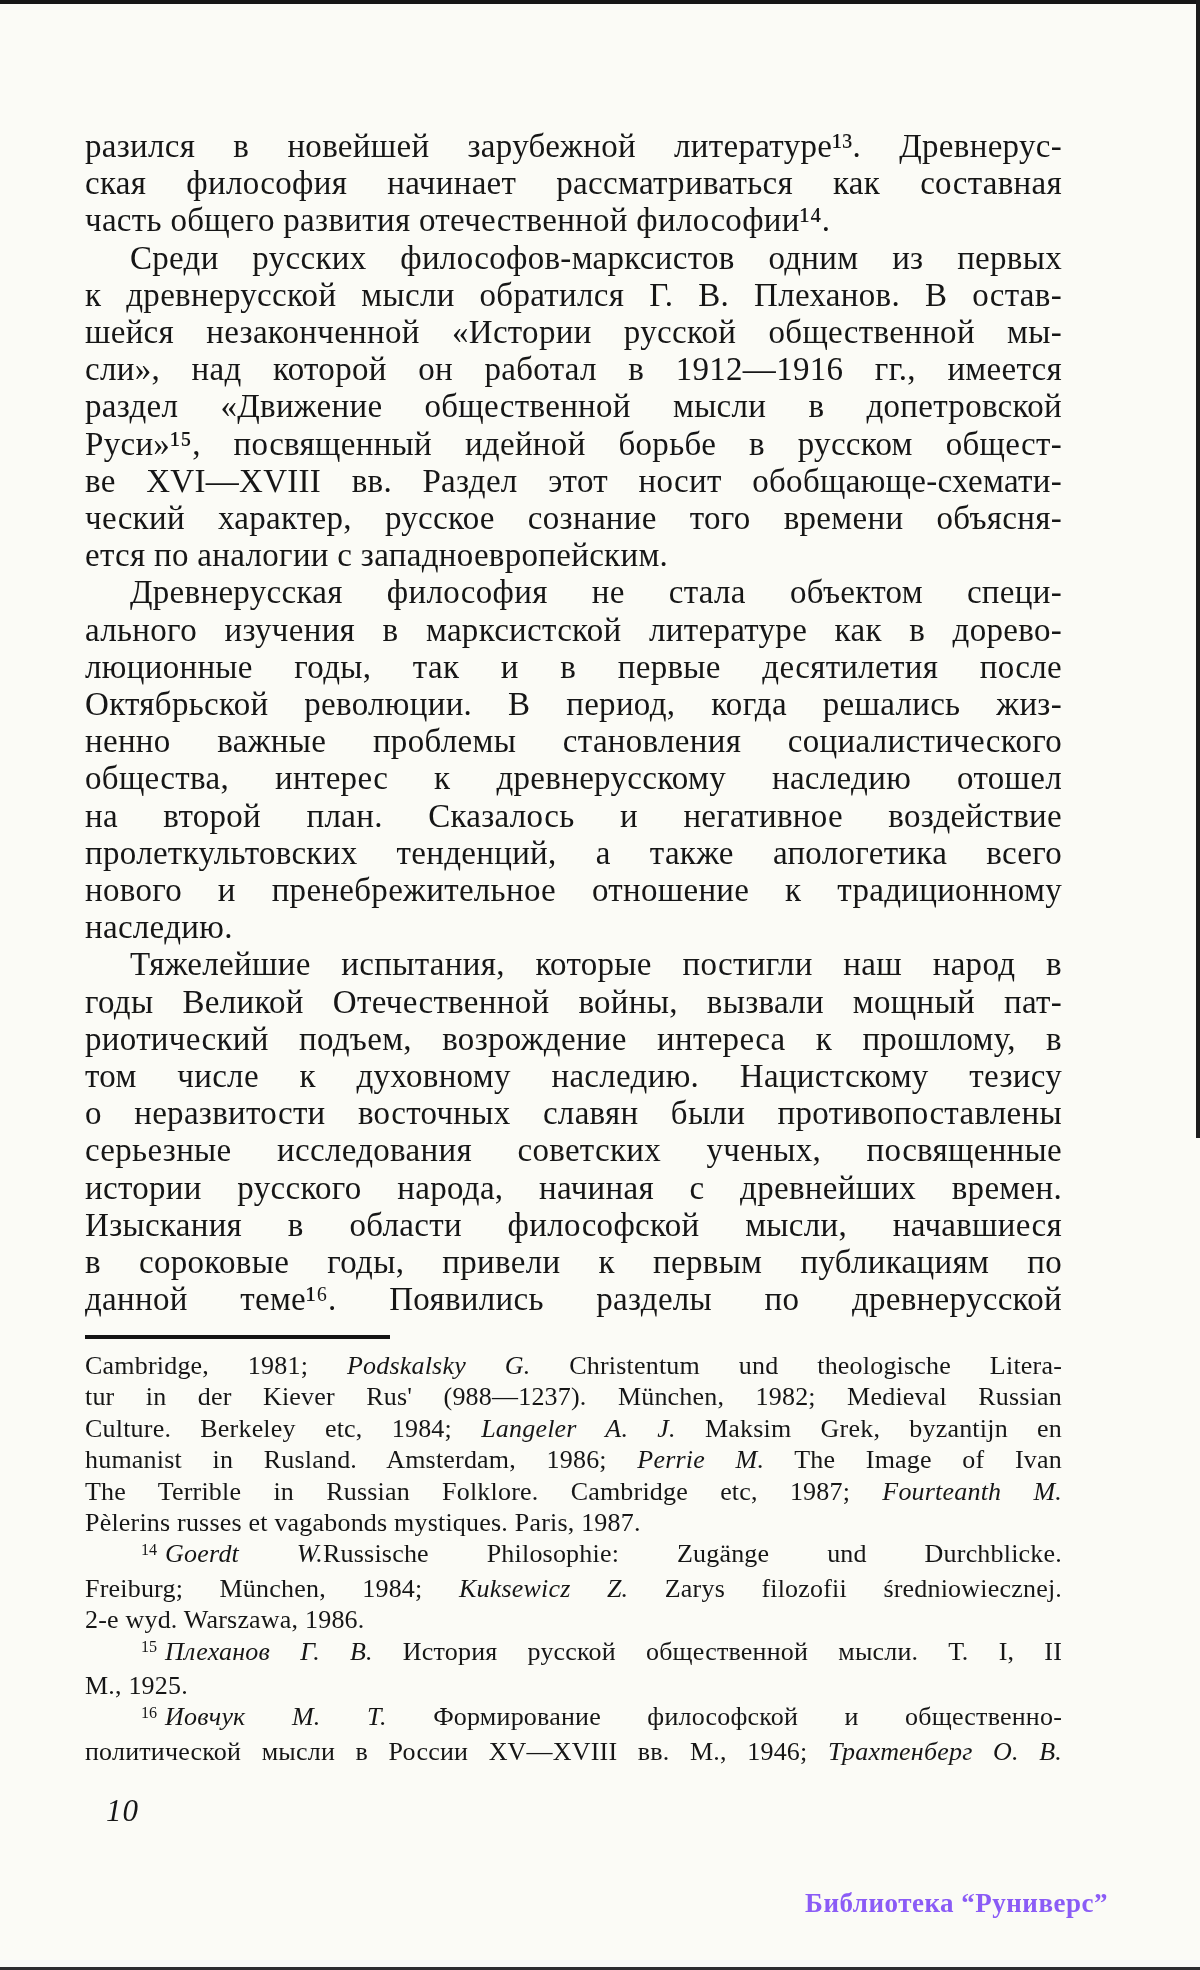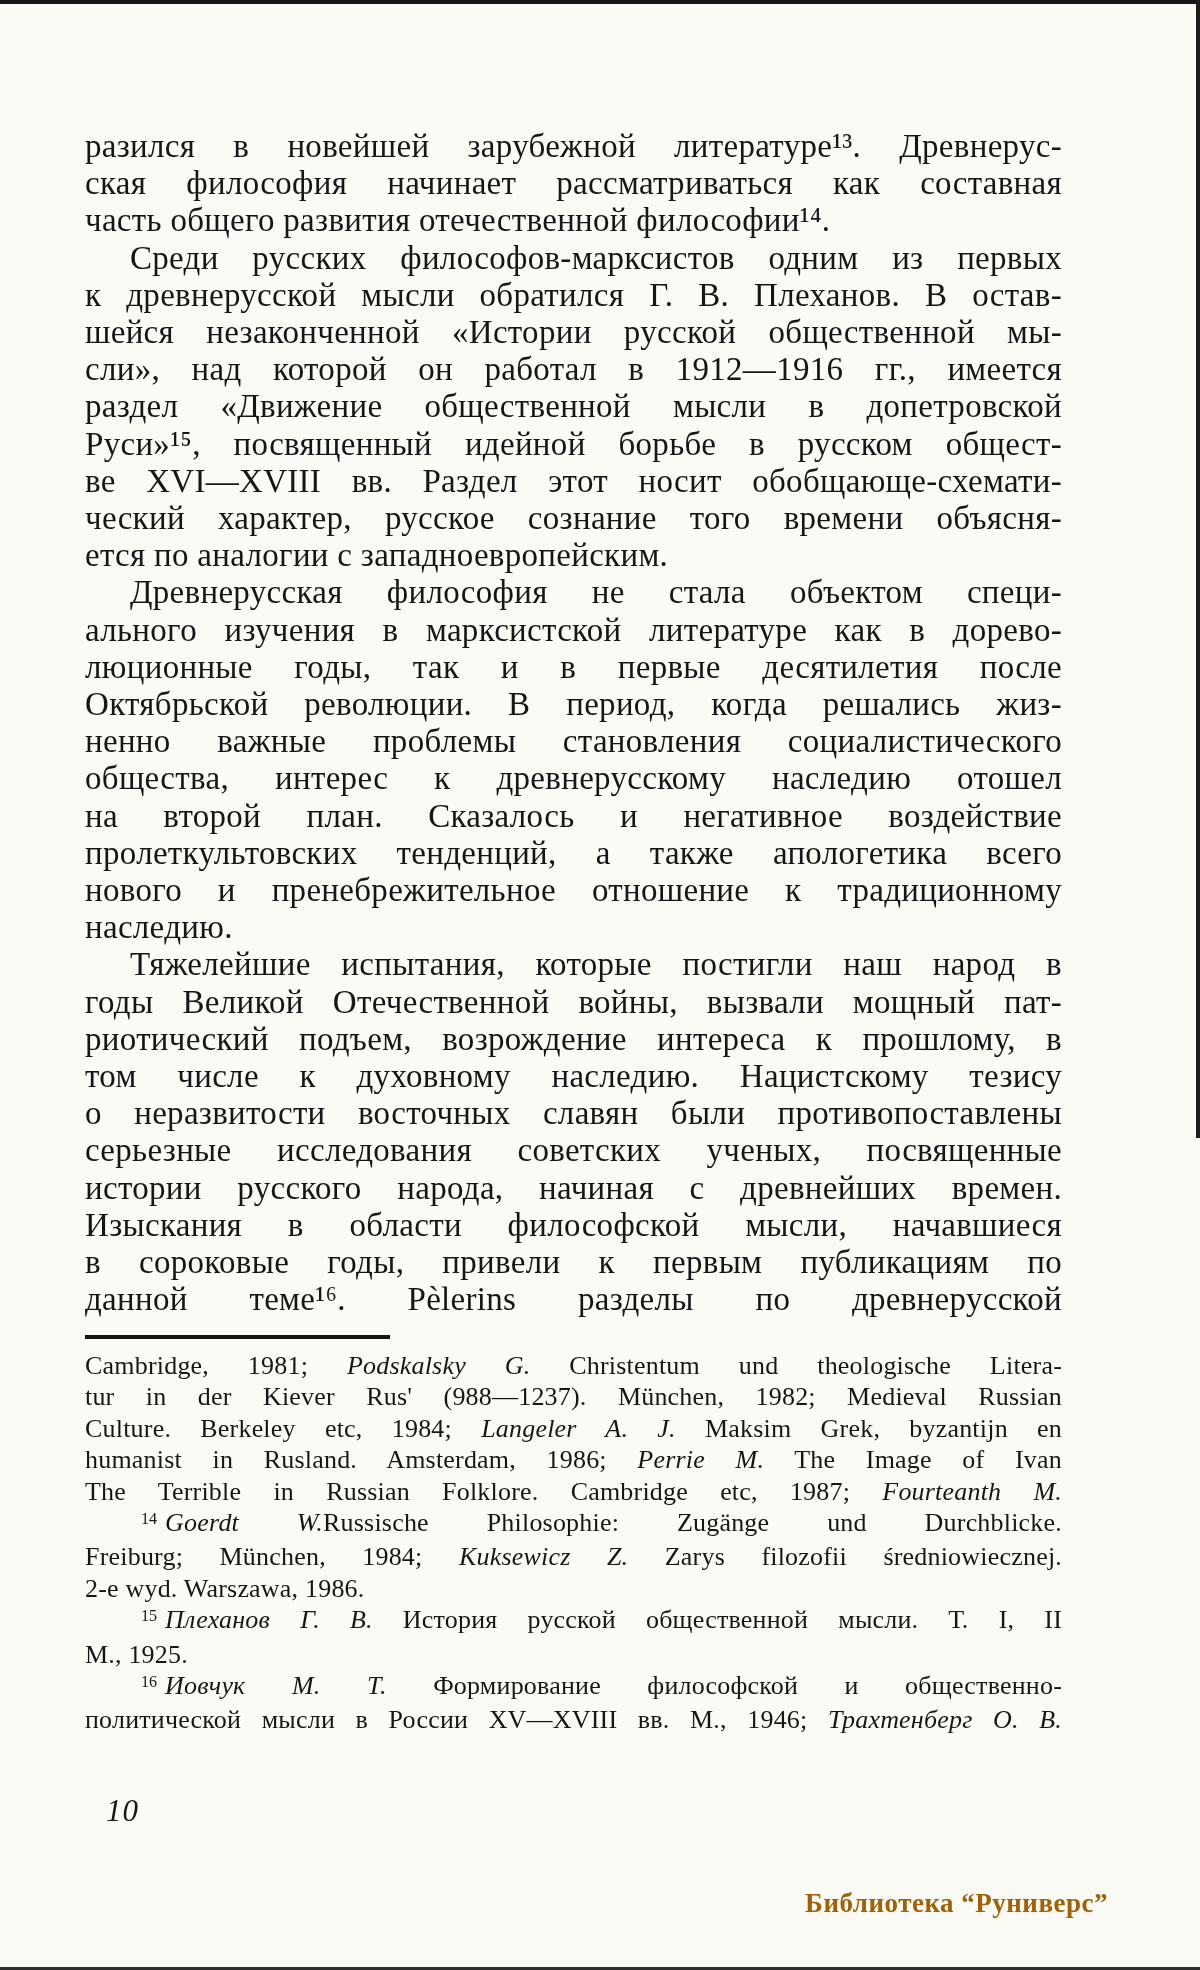--- a/index.html
+++ b/index.html
@@ -41,21 +41,21 @@
     margin-right:8px;letter-spacing:0;
   }
   .fline i{font-style:italic;}
 
   .page-number{
     position:absolute;left:106px;top:1793px;
     font-size:31px;letter-spacing:1px;font-style:italic;
   }
   .watermark{
     position:absolute;right:92px;top:1888px;
-    font-size:27px;font-weight:bold;color:#a16207;letter-spacing:0.5px;
+    font-size:27px;font-weight:bold;color:#8b5cf6;letter-spacing:0.5px;
   }
 </style>
 </head>
 <body>
 
 <div class="page">
   <div class="edge-top"></div>
   <div class="edge-right"></div>
   <div class="edge-bottom"></div>
 
@@ -84,31 +84,32 @@
       <div class="tline noj">наследию.</div>
       <div class="tline ind">Тяжелейшие испытания, которые постигли наш народ в</div>
       <div class="tline">годы Великой Отечественной войны, вызвали мощный пат-</div>
       <div class="tline">риотический подъем, возрождение интереса к прошлому, в</div>
       <div class="tline">том числе к духовному наследию. Нацистскому тезису</div>
       <div class="tline">о неразвитости восточных славян были противопоставлены</div>
       <div class="tline">серьезные исследования советских ученых, посвященные</div>
       <div class="tline">истории русского народа, начиная с древнейших времен.</div>
       <div class="tline">Изыскания в области философской мысли, начавшиеся</div>
       <div class="tline">в сороковые годы, привели к первым публикациям по</div>
-      <div class="tline">данной теме¹⁶. Pèlerins разделы по древнерусской</div>
+      <div class="tline">данной теме¹⁶. Появились разделы по древнерусской</div>
     </div>
 
   <div class="fn-separator"></div>
 
   <div class="footnotes">
       <div class="fline"><span>Cambridge, 1981; </span><i>Podskalsky G.</i><span> Christentum und theologische Litera-</span></div>
       <div class="fline"><span>tur in der Kiever Rus' (988—1237). München, 1982; Medieval Russian</span></div>
       <div class="fline"><span>Culture. Berkeley etc, 1984; </span><i>Langeler A. J.</i><span> Maksim Grek, byzantijn en</span></div>
       <div class="fline"><span>humanist in Rusland. Amsterdam, 1986; </span><i>Perrie M.</i><span> The Image of Ivan</span></div>
       <div class="fline"><span>The Terrible in Russian Folklore. Cambridge etc, 1987; </span><i>Fourteanth M.</i></div>
+      <div class="fline noj"><span>Pèlerins russes et vagabonds mystiques. Paris, 1987.</span></div>
       <div class="fline ind"><sup>14</sup><i>Goerdt W.</i><span>Russische Philosophie: Zugänge und Durchblicke.</span></div>
       <div class="fline"><span>Freiburg; München, 1984; </span><i>Kuksewicz Z.</i><span> Zarys filozofii średniowiecznej.</span></div>
       <div class="fline noj"><span>2-e wyd. Warszawa, 1986.</span></div>
       <div class="fline ind"><sup>15</sup><i>Плеханов Г. В.</i><span> История русской общественной мысли. Т. I, II</span></div>
       <div class="fline noj"><span>М., 1925.</span></div>
       <div class="fline ind"><sup>16</sup><i>Иовчук М. Т.</i><span> Формирование философской и общественно-</span></div>
       <div class="fline"><span>политической мысли в России XV—XVIII вв. М., 1946; </span><i>Трахтенберг О. В.</i></div>
     </div>
 
   <div class="page-number">10</div>

